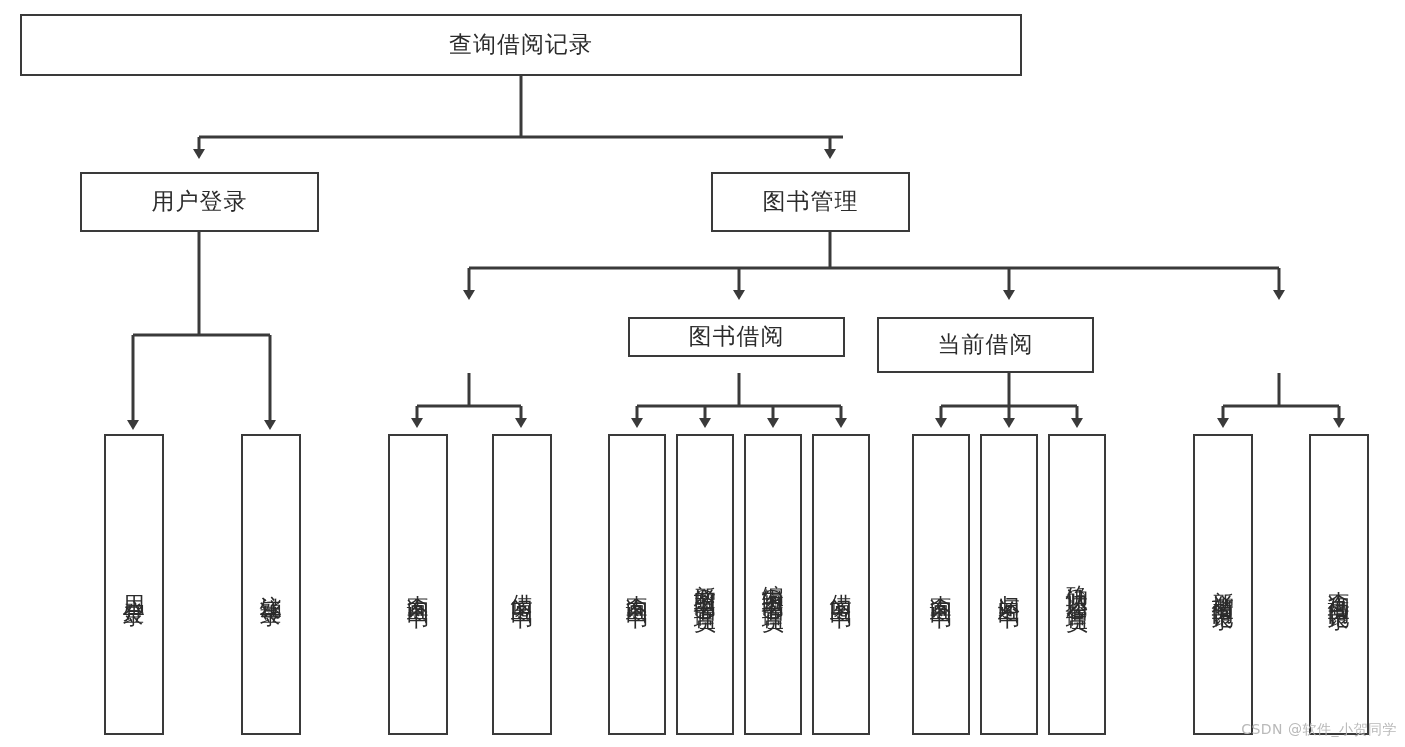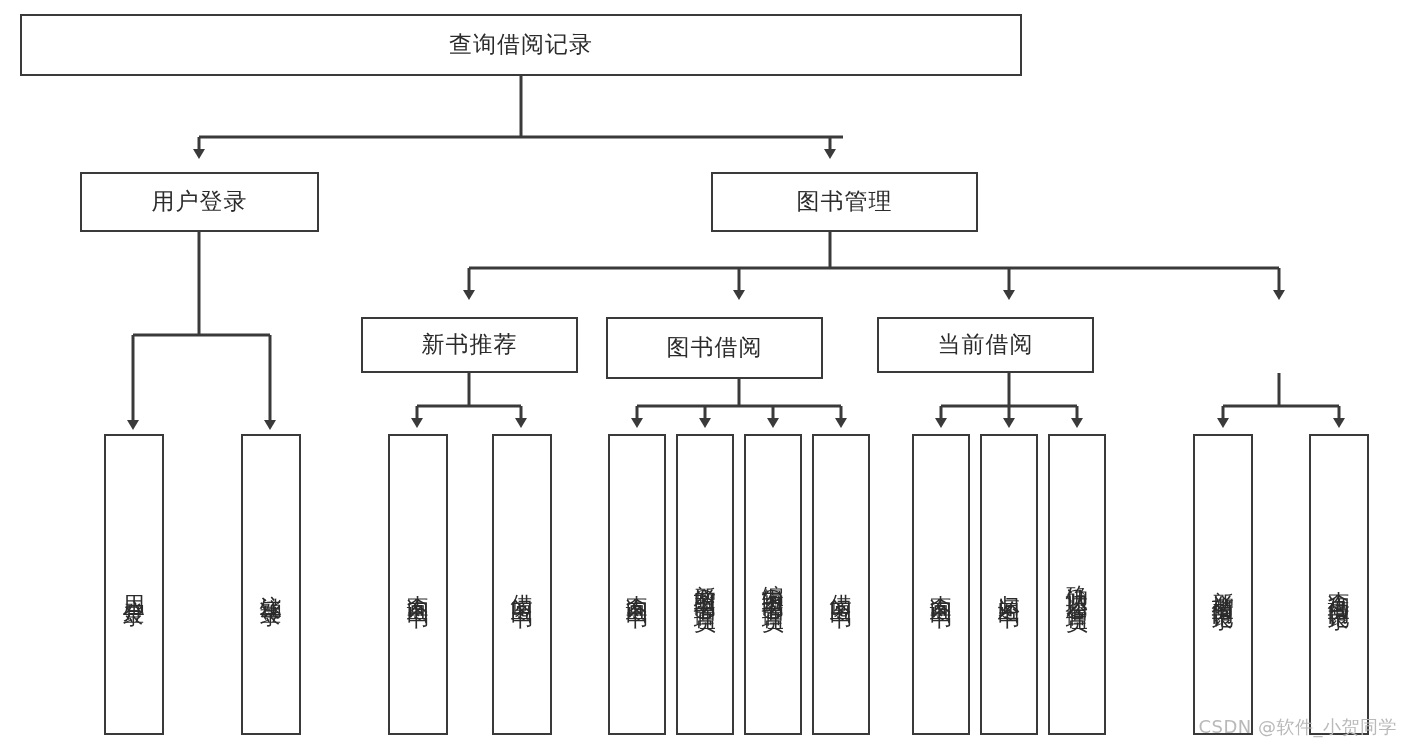--- a/index.html
+++ b/index.html
@@ -50,21 +50,21 @@
   }
   .node.vert .vtext {
     writing-mode: vertical-rl;
     text-orientation: upright;
     display: block;
   }
   .watermark {
     position: absolute;
     right: 8px;
     bottom: 8px;
-    font-size: 18px;
+    font-size: 14px;
     color: #b9b9b9;
     letter-spacing: 0.5px;
     z-index: 3;
     white-space: nowrap;
   }
 </style>
 </head>
 <body>
 
 <div id="canvas">
@@ -119,28 +119,25 @@
     </g>
   </svg>
 
   <div class="node horiz" style="left:20px; top:14px; width:1002px; height:62px;">
     <span>查询借阅记录</span>
   </div>
 
   <div class="node horiz" style="left:80px; top:172px; width:239px; height:60px;">
     <span>用户登录</span>
   </div>
-  <div class="node horiz" style="left:711px; top:172px; width:267px; height:60px;">
+  <div class="node horiz" style="left:711px; top:172px; width:199px; height:60px;">
     <span>图书管理</span>
   </div>
 
-  <div class="node horiz" style="left:361px; top:317px; width:217px; height:56px;">
-    <span>新书推荐</span>
-  </div>
-  <div class="node horiz" style="left:606px; top:317px; width:217px; height:62px;">
+  <div class="node horiz" style="left:628px; top:317px; width:217px; height:40px;">
     <span>图书借阅</span>
   </div>
   <div class="node horiz" style="left:877px; top:317px; width:217px; height:56px;">
     <span>当前借阅</span>
   </div>
 
   <div class="node vert" style="left:104px; top:434px; width:60px; height:301px;">
     <span class="vtext">用户登录</span>
   </div>
   <div class="node vert" style="left:241px; top:434px; width:60px; height:301px;">

